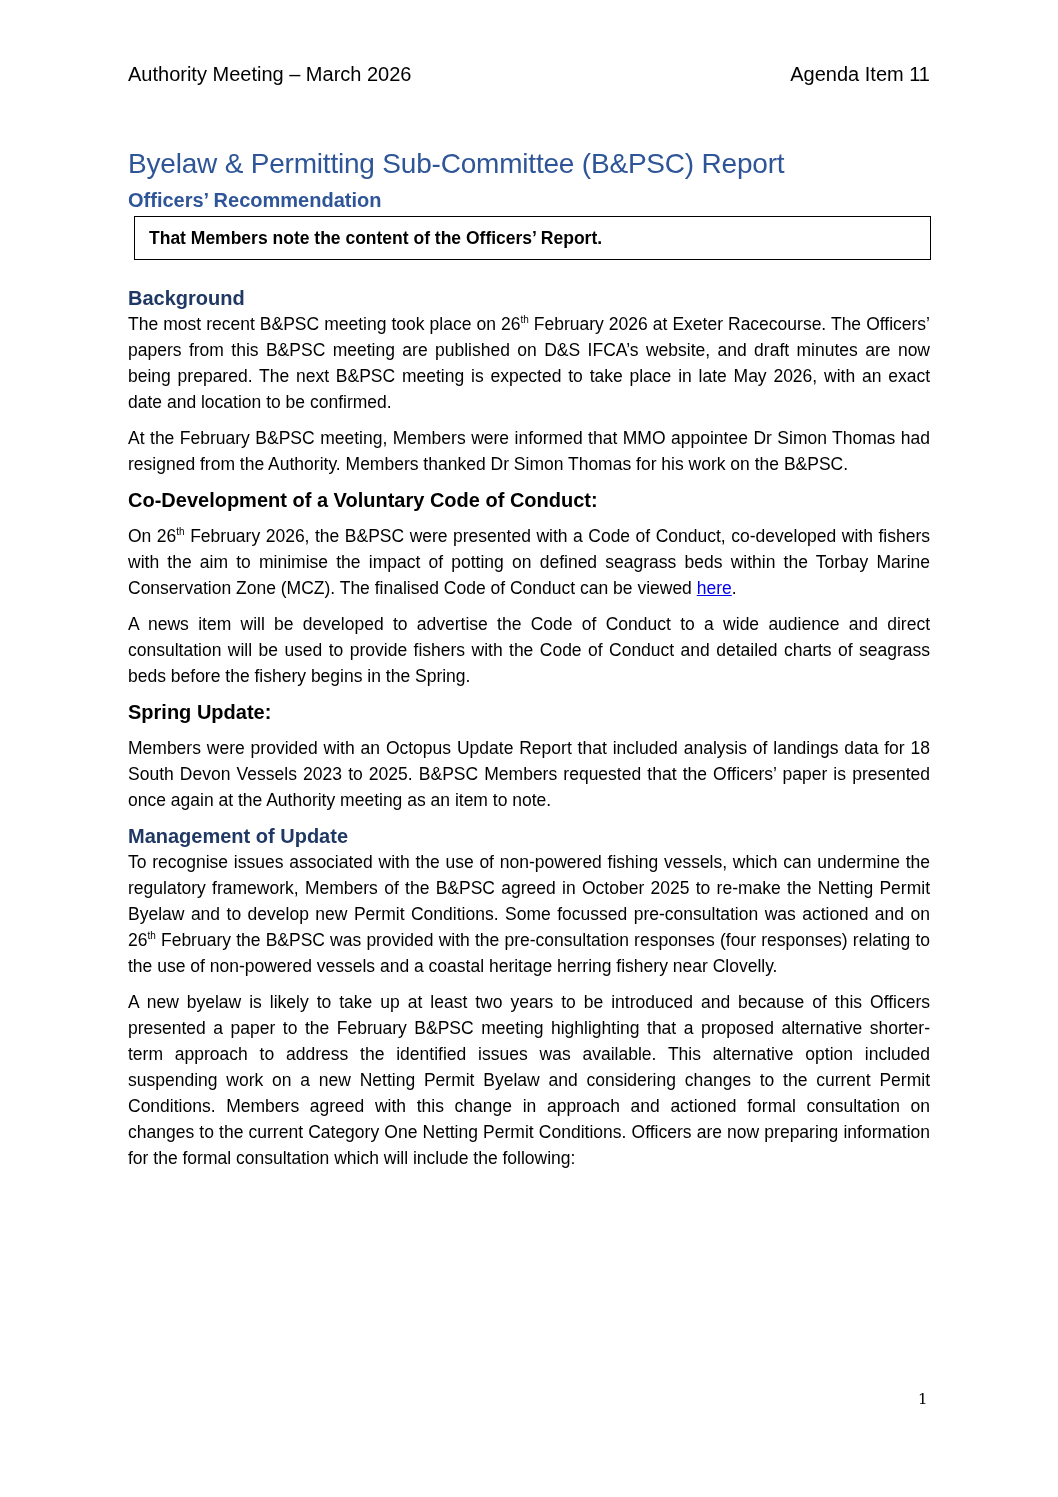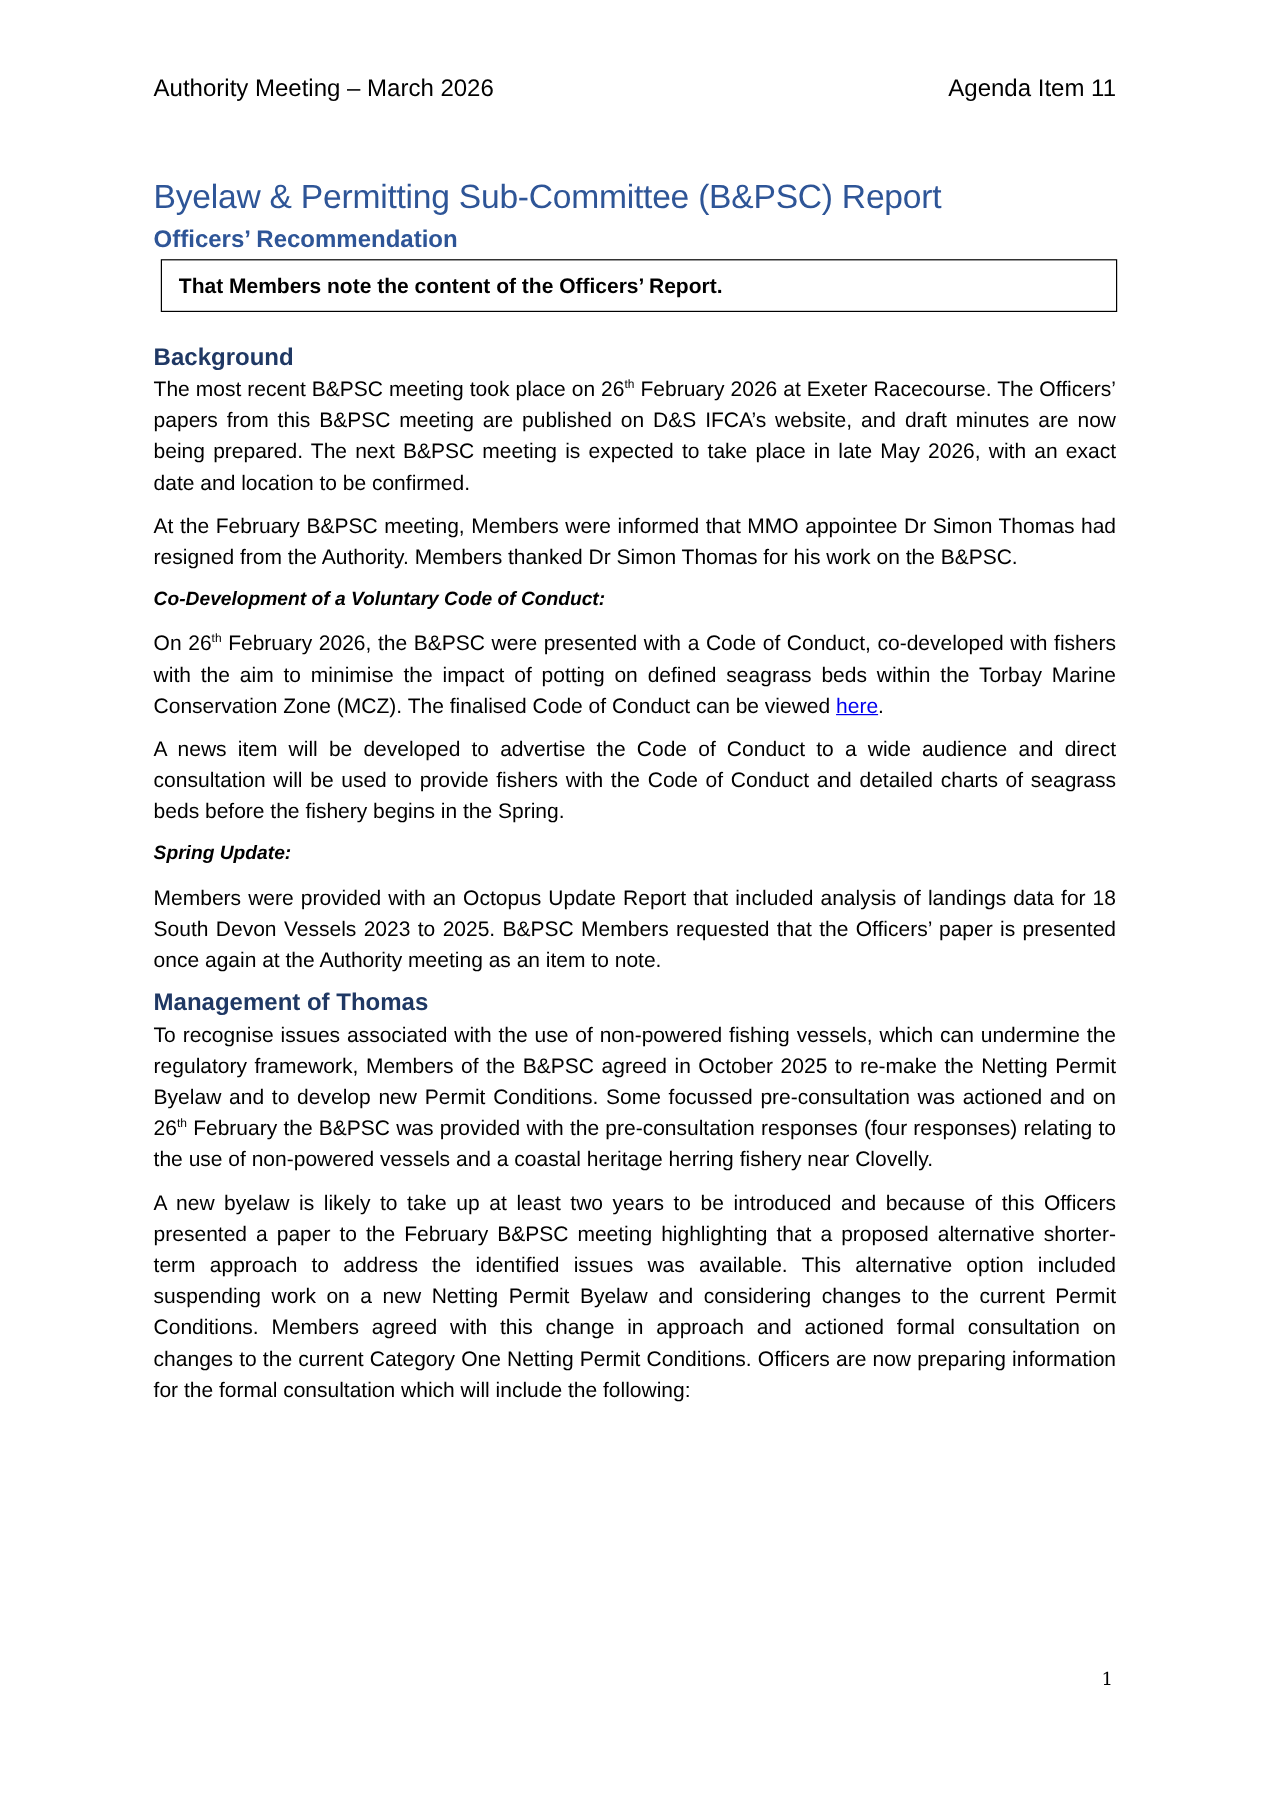--- a/index.html
+++ b/index.html
@@ -7,21 +7,21 @@
            font-family: "Liberation Sans", sans-serif; color: #000; }
     .hdr { position: absolute; top: 63px; left: 128px; width: 802px; height: 24px;
            font-size: 20px; display: flex; justify-content: space-between; }
     .title { position: absolute; top: 148px; left: 128px; font-size: 28px; font-weight: normal; color: #2E5597; letter-spacing: -0.2px; }
     .subtitle { position: absolute; top: 189px; left: 128px; font-size: 20px; font-weight: bold; color: #2E5597; }
     .recbox { position: absolute; top: 216px; left: 122px; width: 797px; height: 44px;
               border: 1.3px solid #000; box-sizing: border-box; margin-left: 12px; }
     .recbox span { position: absolute; left: 14px; top: 11px; font-size: 17.5px; font-weight: bold; }
     .content { position: absolute; top: 285px; left: 128px; width: 802px; }
     h2 { font-size: 20px; font-weight: bold; color: #1F3864; margin: 0; line-height: 26px; }
-    h3 { font-size: 16px; font-weight: bold; margin: 0; line-height: 26px; font-style: italic; }
+    h3 { font-size: 20px; font-weight: bold; margin: 0; line-height: 26px; }
     p { font-size: 17.5px; line-height: 26px; margin: 0; text-align: justify; }
     sup { font-size: 10px; line-height: 0; vertical-align: 7px; }
     a { color: #0000EE; text-decoration: underline; }
     .gap8 { height: 10px; }
     .pageno { position: absolute; top: 1390px; left: 918px; font-family: "DejaVu Serif", serif; font-size: 15px; }
   </style>
 </head>
 <body>
 
 <div class="hdr">
@@ -46,19 +46,19 @@
   <div class="gap8"></div>
   <p><span>On 26</span><sup>th</sup><span> February 2026, the B&amp;PSC were presented with a Code of Conduct, co-developed with fishers with the aim to minimise the impact of potting on defined seagrass beds within the Torbay Marine Conservation Zone (MCZ).  The finalised Code of Conduct can be viewed </span><a href="#">here</a><span>.</span></p>
   <div class="gap8"></div>
   <p>A news item will be developed to advertise the Code of Conduct to a wide audience and direct consultation will be used to provide fishers with the Code of Conduct and detailed charts of seagrass beds before the fishery begins in the Spring.</p>
   <div class="gap8"></div>
   <h3>Spring Update:</h3>
   <div class="gap8"></div>
   <p>Members were provided with an Octopus Update Report that included analysis of landings data for 18 South Devon Vessels 2023 to 2025.  B&amp;PSC Members requested that the Officers’ paper is presented once again at the Authority meeting as an item to note.</p>
   <div class="gap8"></div>
 
-  <h2>Management of Thomas</h2>
+  <h2>Management of Update</h2>
   <p><span>To recognise issues associated with the use of non-powered fishing vessels, which can undermine the regulatory framework, Members of the B&amp;PSC agreed in October 2025 to re-make the Netting Permit Byelaw and to develop new Permit Conditions.  Some focussed pre-consultation was actioned and on 26</span><sup>th</sup><span> February the B&amp;PSC was provided with the pre-consultation responses (four responses) relating to the use of non-powered vessels and a coastal heritage herring fishery near Clovelly.</span></p>
   <div class="gap8"></div>
   <p>A new byelaw is likely to take up at least two years to be introduced and because of this Officers presented a paper to the February B&amp;PSC meeting highlighting that a proposed alternative shorter-term approach to address the identified issues was available.  This alternative option included suspending work on a new Netting Permit Byelaw and considering changes to the current Permit Conditions.  Members agreed with this change in approach and actioned formal consultation on changes to the current Category One Netting Permit Conditions.  Officers are now preparing information for the formal consultation which will include the following:</p>
 </div>
 
 <div class="pageno">1</div>
 
 </body></html>

